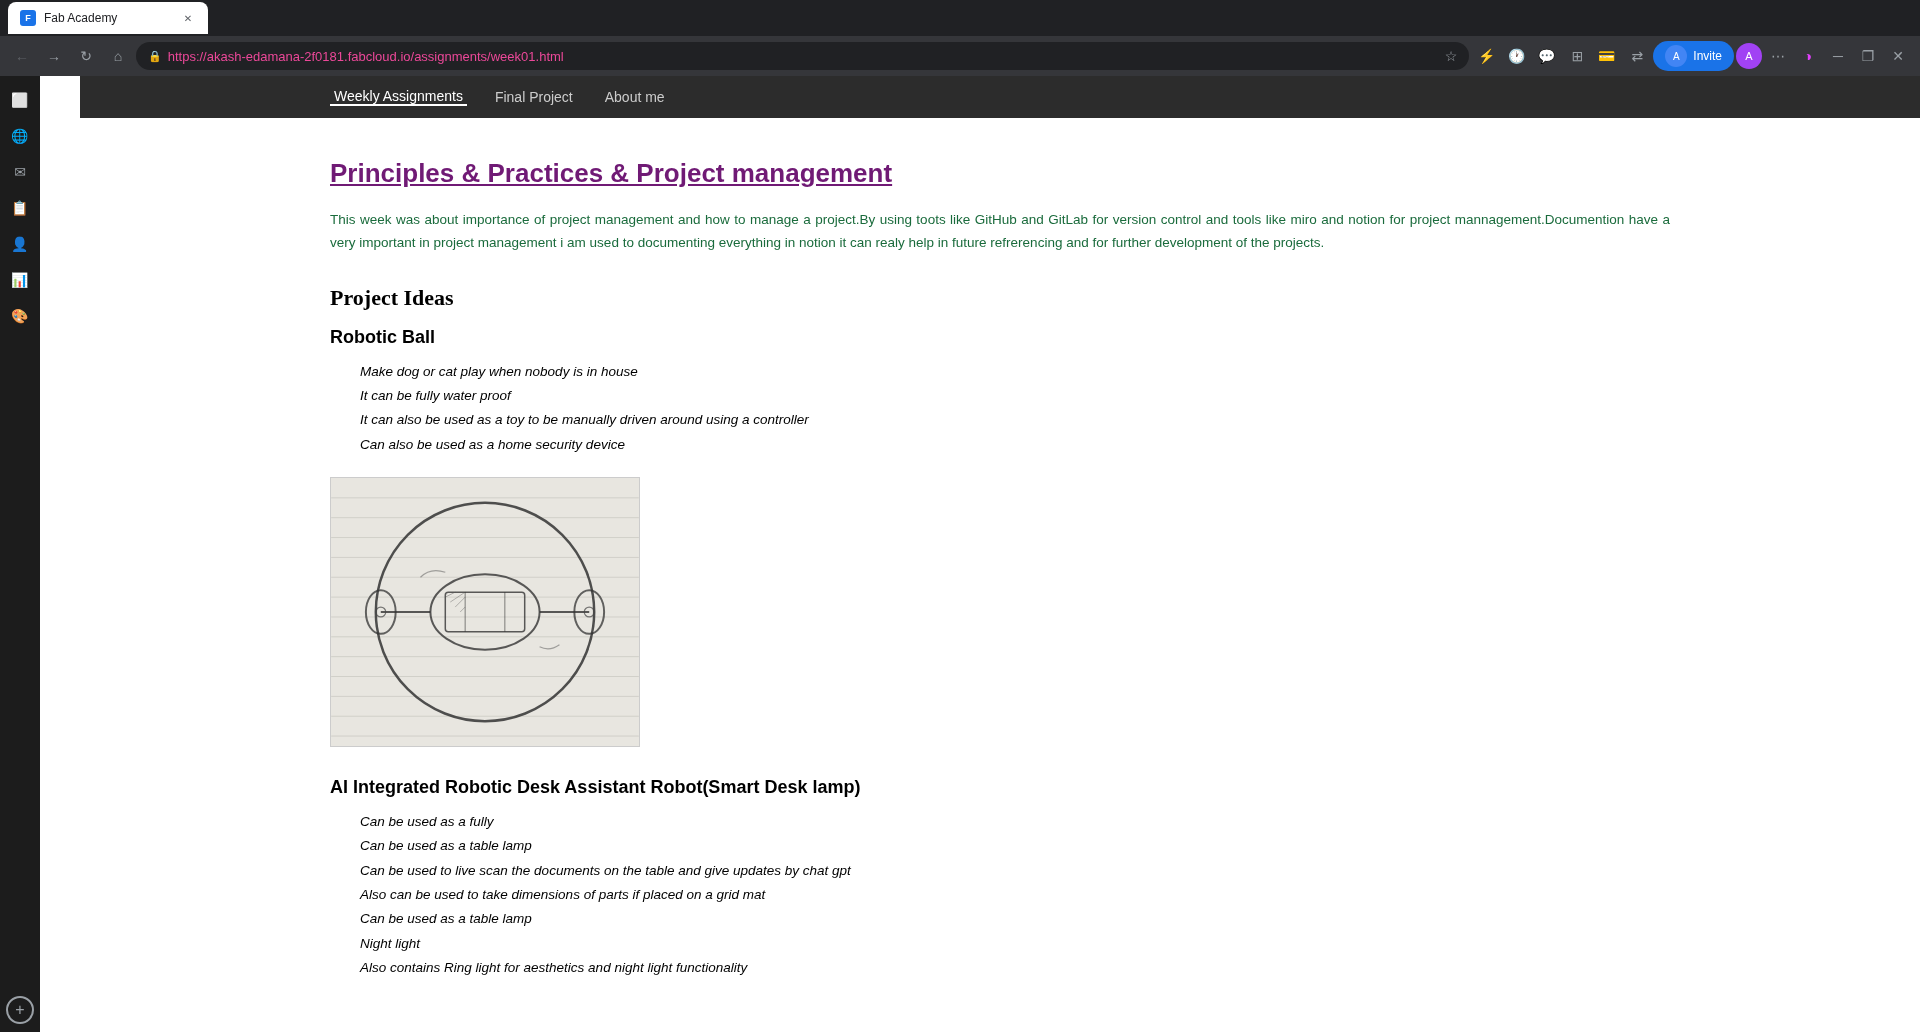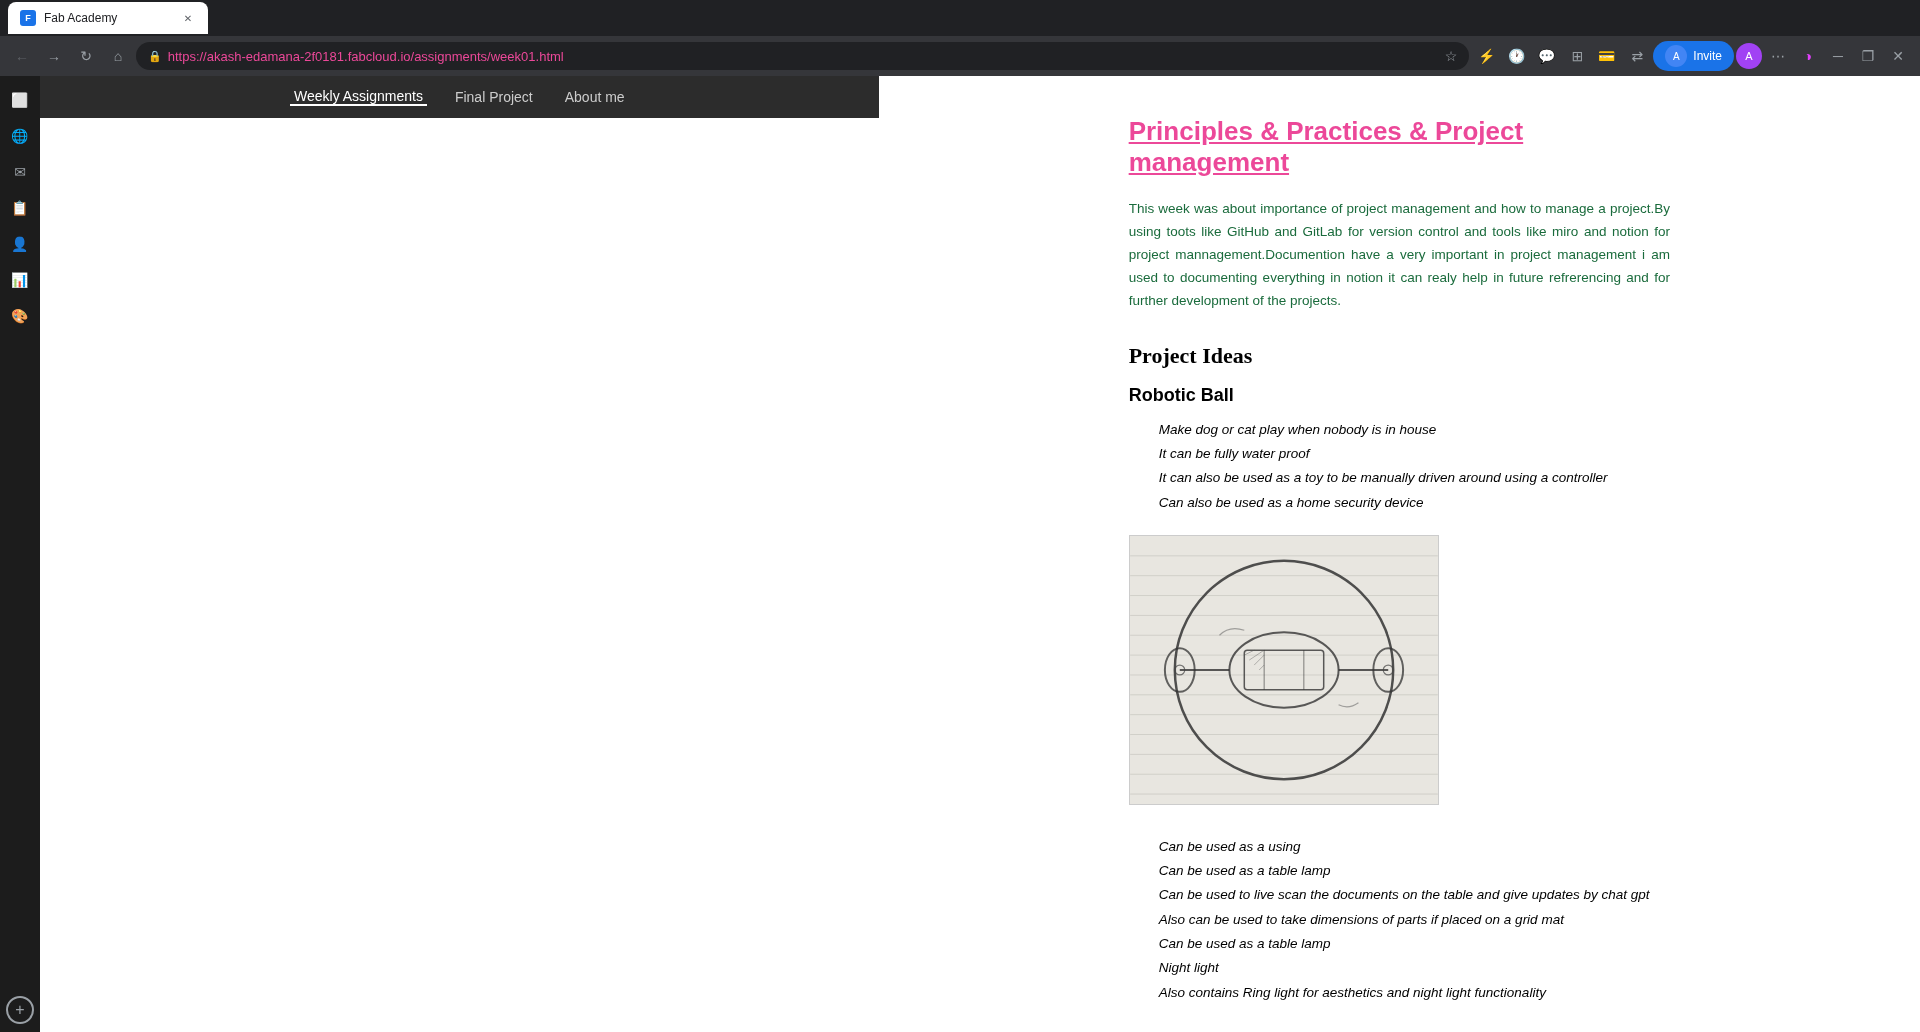--- a/index.html
+++ b/index.html
@@ -213,22 +213,23 @@
       color: #9aa0a6;
       font-size: 16px;
       cursor: pointer;
       margin-top: 8px;
     }
 
     
     .page-area {
       flex: 1;
       display: flex;
-      flex-direction: row;
+      flex-direction: column;
       overflow: hidden;
+      margin-left: 40px;
     }
 
     
     .site-nav {
       background: #2c2c2c;
       display: flex;
       align-items: center;
       padding: 0 250px;
       height: 42px;
       gap: 24px;
@@ -253,21 +254,21 @@
       flex: 1;
       overflow-y: auto;
       background: #ffffff;
       padding: 40px 250px 60px 250px;
     }
 
     .page-title {
       font-size: 26px;
       font-weight: bold;
       text-decoration: underline;
-      color: #ec4899;
+      color: #701a75;
       margin-bottom: 20px;
     }
 
     .intro-text {
       font-size: 13.5px;
       color: #1a6b3c;
       line-height: 1.7;
       text-align: justify;
       margin-bottom: 30px;
     }
@@ -451,23 +452,24 @@
           </g>
 
           <path d="M 90 100 Q 100 90 115 95" fill="none" stroke="#555" stroke-width="1.2" opacity="0.5"></path>
           <path d="M 210 170 Q 220 175 230 168" fill="none" stroke="#555" stroke-width="1.2" opacity="0.5"></path>
 
           <circle cx="50" cy="135" r="5" fill="none" stroke="#444" stroke-width="1.2" opacity="0.7"></circle>
           <circle cx="260" cy="135" r="5" fill="none" stroke="#444" stroke-width="1.2" opacity="0.7"></circle>
         </svg>
       </div>
 
+      <h3 class="subsection-title">AI Integrated Robotic Desk Assistant Robot(Smart Desk lamp)</h3>
 
       <ol class="bullet-list">
-        <li>Can be used as a using</li>
+        <li>Can be used as a fully</li>
         <li>Can be used as a table lamp</li>
         <li>Can be used to live scan the documents on the table and give updates by chat gpt</li>
         <li>Also can be used to take dimensions of parts if placed on a grid mat</li>
         <li>Can be used as a table lamp</li>
         <li>Night light</li>
         <li>Also contains Ring light for aesthetics and night light functionality</li>
       </ol>
 
     </div>
   </div>

